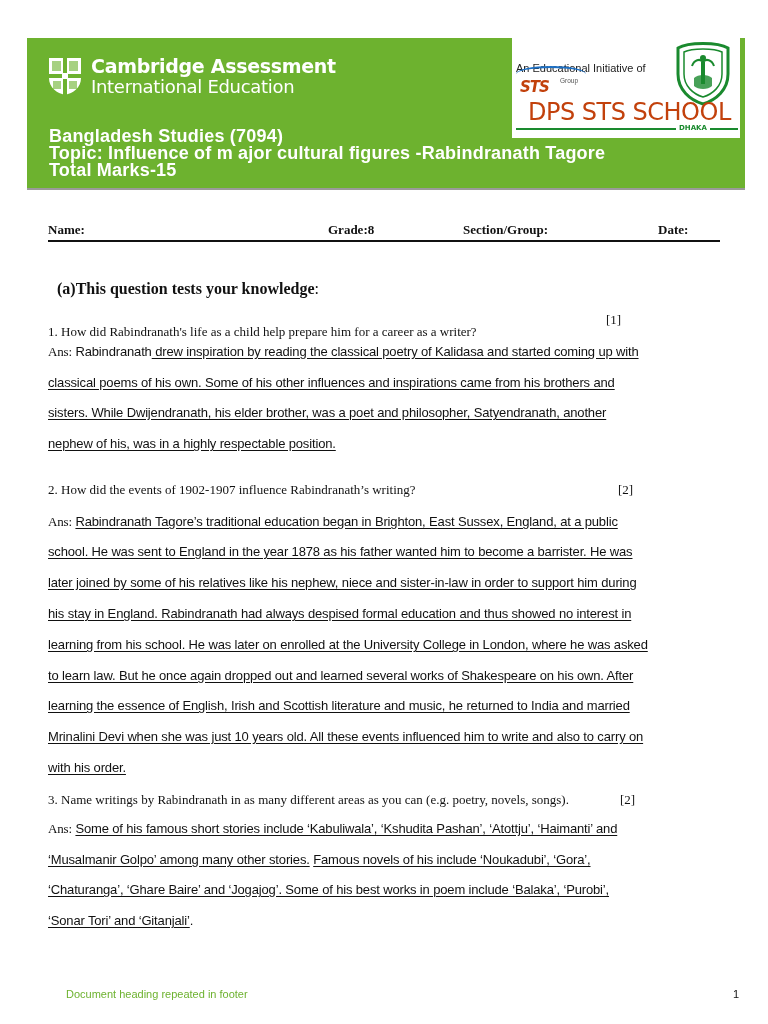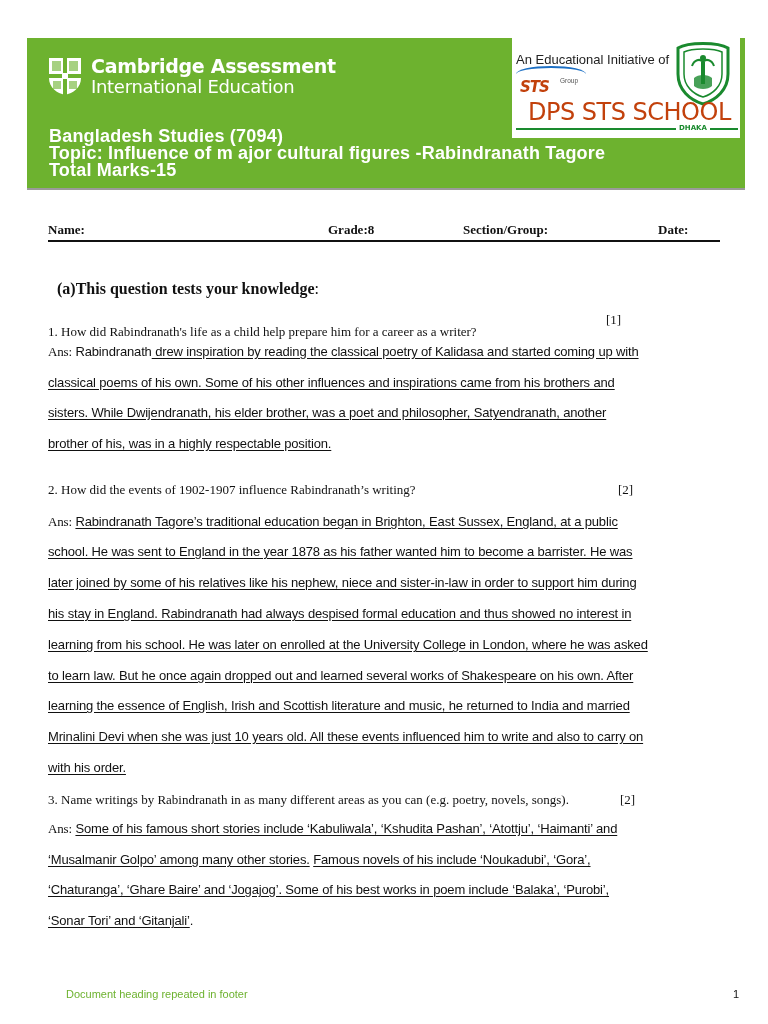--- a/index.html
+++ b/index.html
@@ -9,21 +9,21 @@
     .cambridge-logo { position: absolute; left: 20px; top: 18px; display: flex; align-items: center; }
     .shield { width: 36px; height: 40px; margin-right: 8px; position: relative; }
     .shield svg { display: block; }
     .cambridge-text { color: #ffffff; font-family: "DejaVu Sans", sans-serif; line-height: 1.1; }
     .cambridge-text .l1 { font-size: 19px; font-weight: bold; letter-spacing: -0.3px; }
     .cambridge-text .l2 { font-size: 18px; letter-spacing: -0.3px; }
 
     .header-info { position: absolute; left: 22px; top: 90px; color: #ffffff; font-family: "Liberation Sans", sans-serif; font-weight: bold; font-size: 18px; line-height: 17px; letter-spacing: 0.2px; }
 
     .school-panel { position: absolute; left: 485px; top: 0; width: 228px; height: 100px; background: #ffffff; }
-    .initiative { position: absolute; left: 4px; top: 14px; font-family: "Liberation Sans", sans-serif; font-size: 13px; color: #222; }
+    .initiative { position: absolute; left: 4px; top: 24px; font-family: "Liberation Sans", sans-serif; font-size: 11px; color: #222; }
     .sts-logo { position: absolute; left: 4px; top: 28px; width: 70px; height: 24px; }
     .sts-logo .arc { position: absolute; left: 0; top: 0; width: 70px; height: 14px; border-top: 2px solid #1c6fc4; border-radius: 50% 50% 0 0; }
     .sts-logo .sts { position: absolute; left: 4px; top: 12px; font-family: "DejaVu Sans", sans-serif; font-weight: bold; font-style: italic; font-size: 15px; color: #c2410c; letter-spacing: -1px; }
     .sts-logo .grp { position: absolute; left: 44px; top: 11px; font-family: "Liberation Sans", sans-serif; font-size: 6.5px; color: #555; }
     .school-name { position: absolute; left: 16px; top: 60px; font-family: "DejaVu Sans", sans-serif; font-size: 24px; color: #c2410c; letter-spacing: -0.5px; white-space: nowrap; }
     .dhaka-line { position: absolute; left: 4px; top: 90px; width: 222px; height: 2px; background: #1a8a2e; }
     .dhaka { position: absolute; left: 164px; top: 86px; background: #ffffff; padding: 0 3px; font-family: "DejaVu Sans", sans-serif; font-weight: bold; font-size: 7px; color: #1a8a2e; }
     .crest { position: absolute; left: 160px; top: 2px; width: 62px; height: 66px; }
 
     .name-row { position: absolute; left: 48px; top: 222px; width: 672px; height: 18px; border-bottom: 2px solid #111; font-family: "Liberation Serif", serif; font-weight: bold; font-size: 13px; }
@@ -104,21 +104,21 @@
 <div class="section-title">
   <span>(a)This question tests your knowledge</span><span class="colon">:</span>
 </div>
 
 <div class="question" style="top:324px">1. How did Rabindranath's life as a child help prepare him for a career as a writer?</div>
 <div class="marks" style="left:606px; top:312px">[1]</div>
 
 <div class="answer-line" style="top:344px"><span class="ans-label">Ans:</span><span> Rabindranath</span><span class="u"> drew inspiration by reading the classical poetry of Kalidasa and started coming up with </span></div>
 <div class="answer-line" style="top:375px"><span class="u">classical poems of his own. Some of his other influences and inspirations came from his brothers and </span></div>
 <div class="answer-line" style="top:405px"><span class="u">sisters. While Dwijendranath, his elder brother, was a poet and philosopher, Satyendranath, another </span></div>
-<div class="answer-line" style="top:436px"><span class="u">brother of his, was in a highly respectable position.</span></div>
+<div class="answer-line" style="top:436px"><span class="u">nephew of his, was in a highly respectable position.</span></div>
 
 <div class="question" style="top:482px">2. How did the events of 1902-1907 influence Rabindranath’s writing?</div>
 <div class="marks" style="left:618px; top:482px">[2]</div>
 
 <div class="answer-line" style="top:514px"><span class="ans-label">Ans:</span><span> </span><span class="u">Rabindranath Tagore’s traditional education began in Brighton, East Sussex, England, at a public </span></div>
 <div class="answer-line" style="top:544px"><span class="u">school. He was sent to England in the year 1878 as his father wanted him to become a barrister. He was </span></div>
 <div class="answer-line" style="top:575px"><span class="u">later joined by some of his relatives like his nephew, niece and sister-in-law in order to support him during </span></div>
 <div class="answer-line" style="top:606px"><span class="u">his stay in England. Rabindranath had always despised formal education and thus showed no interest in </span></div>
 <div class="answer-line" style="top:637px"><span class="u">learning from his school. He was later on enrolled at the University College in London, where he was asked </span></div>
 <div class="answer-line" style="top:668px"><span class="u">to learn law. But he once again dropped out and learned several works of Shakespeare on his own. After </span></div>

